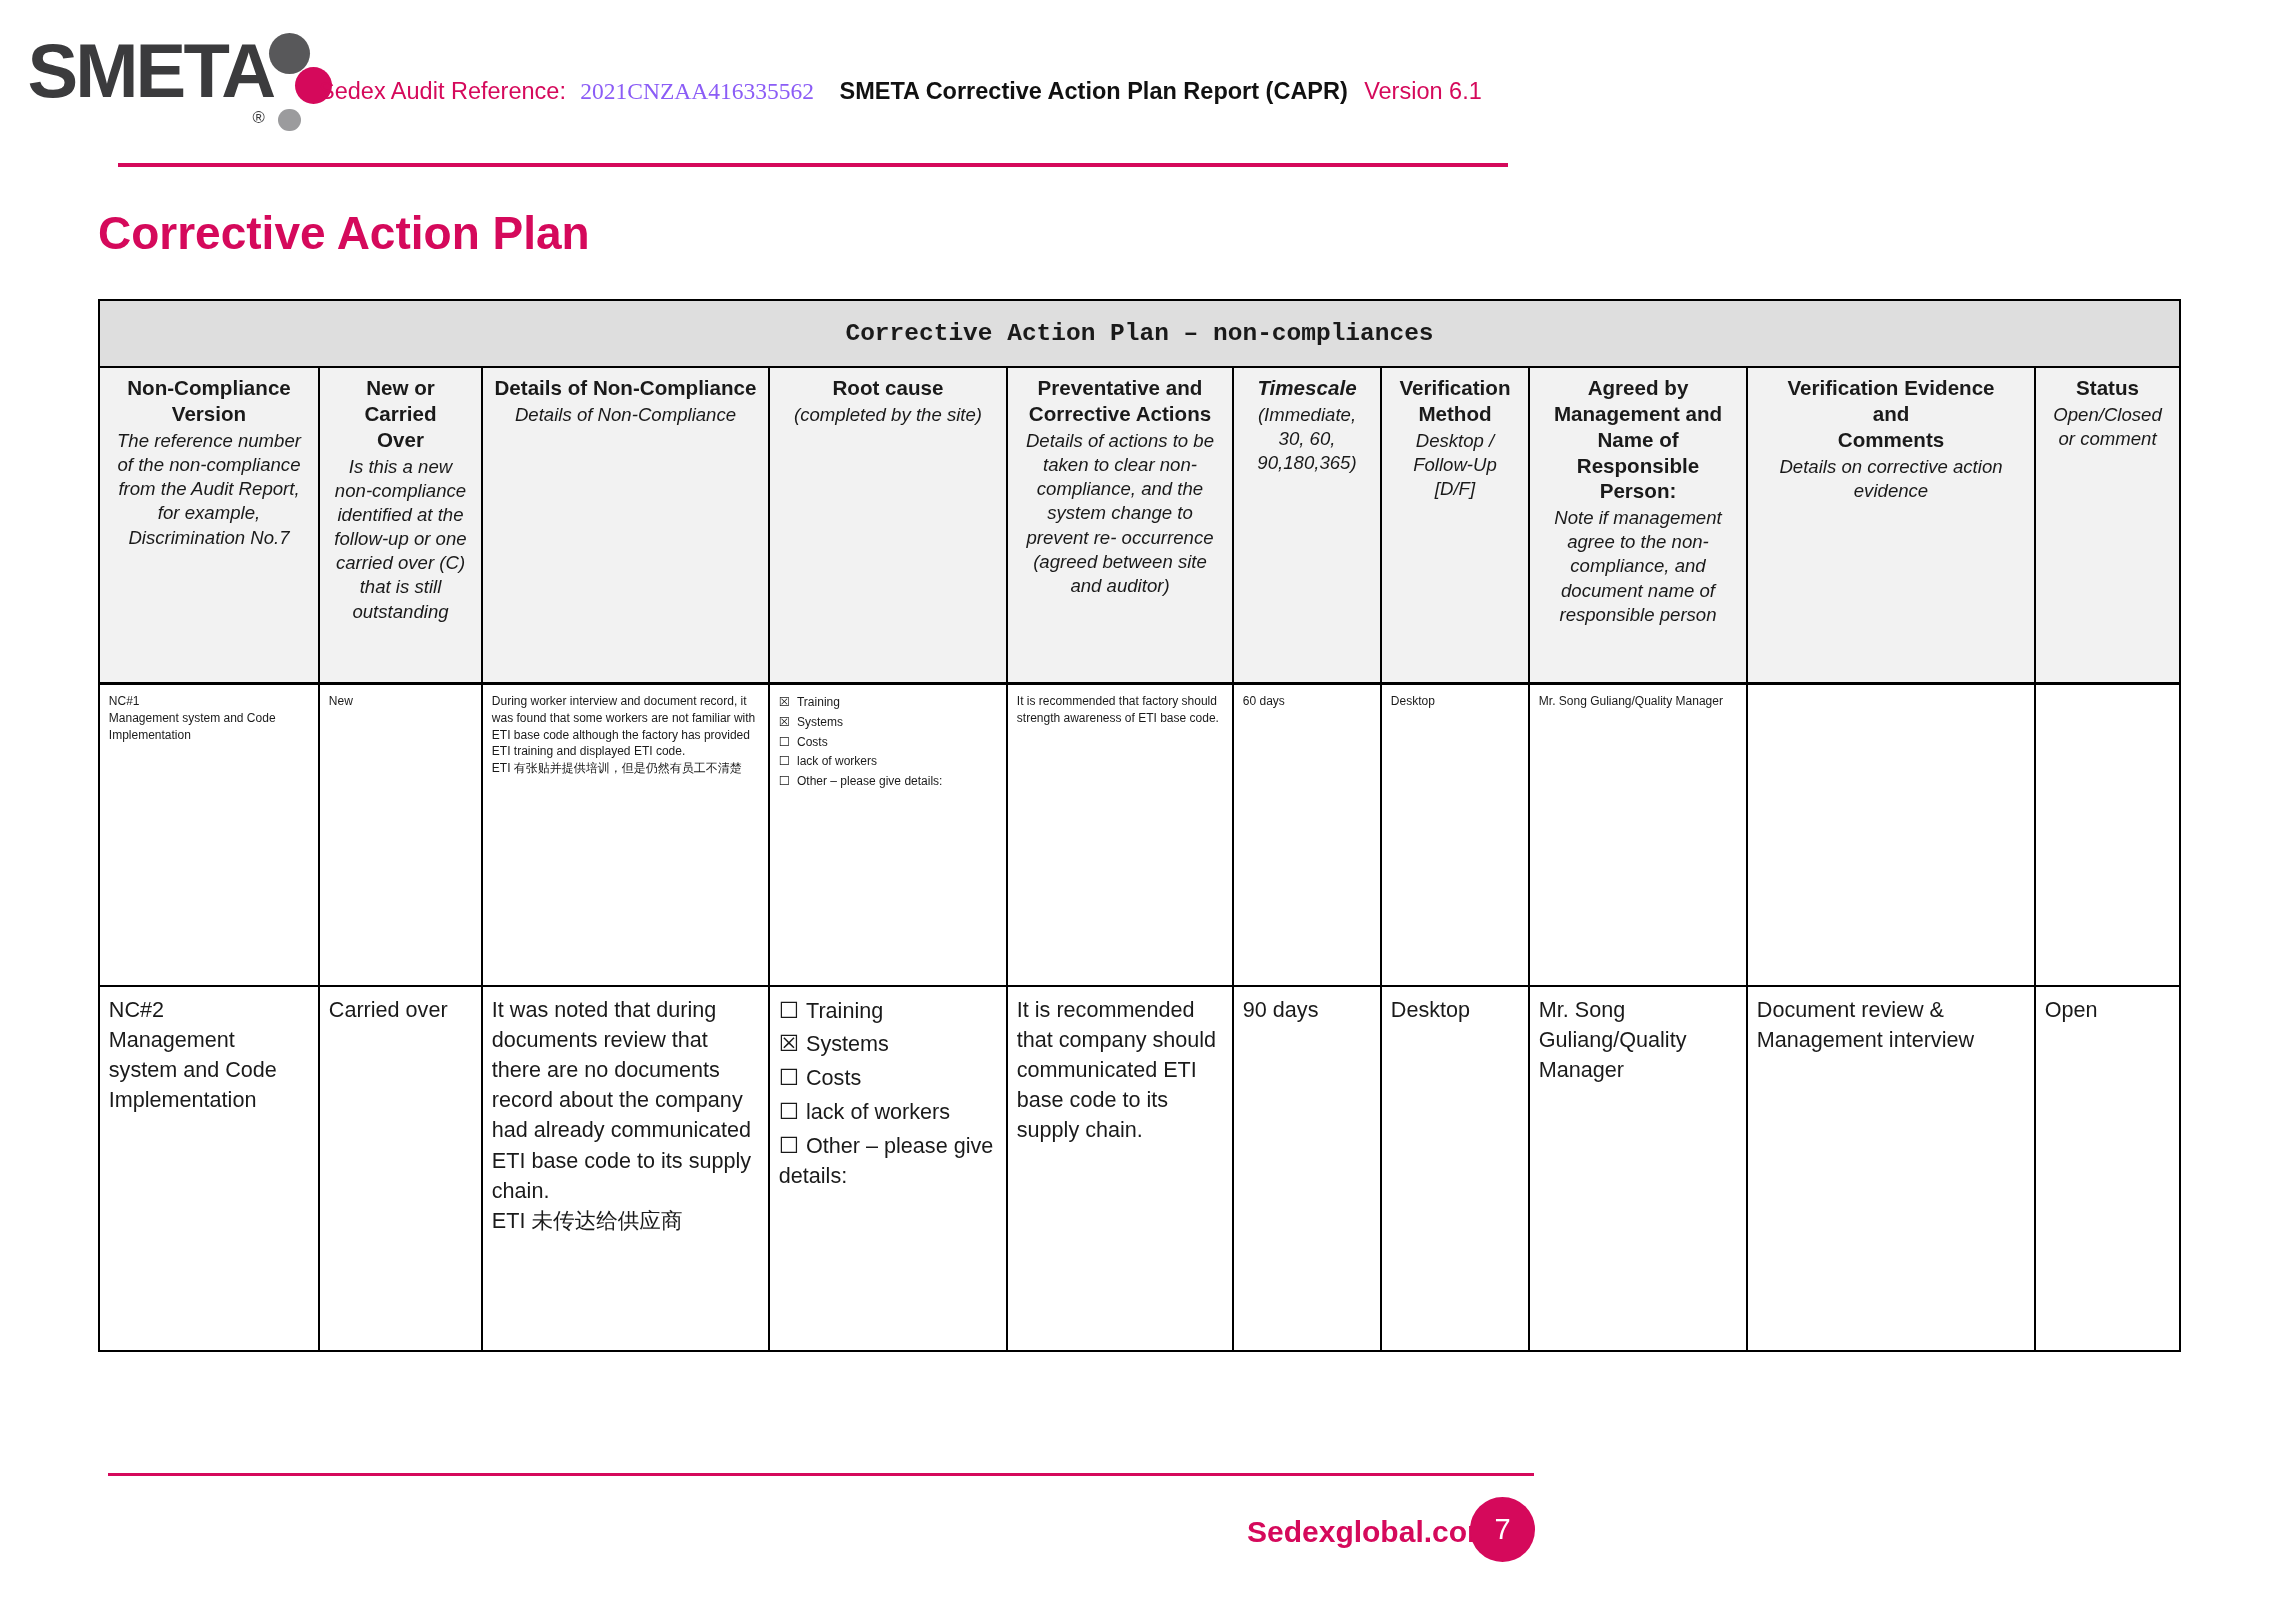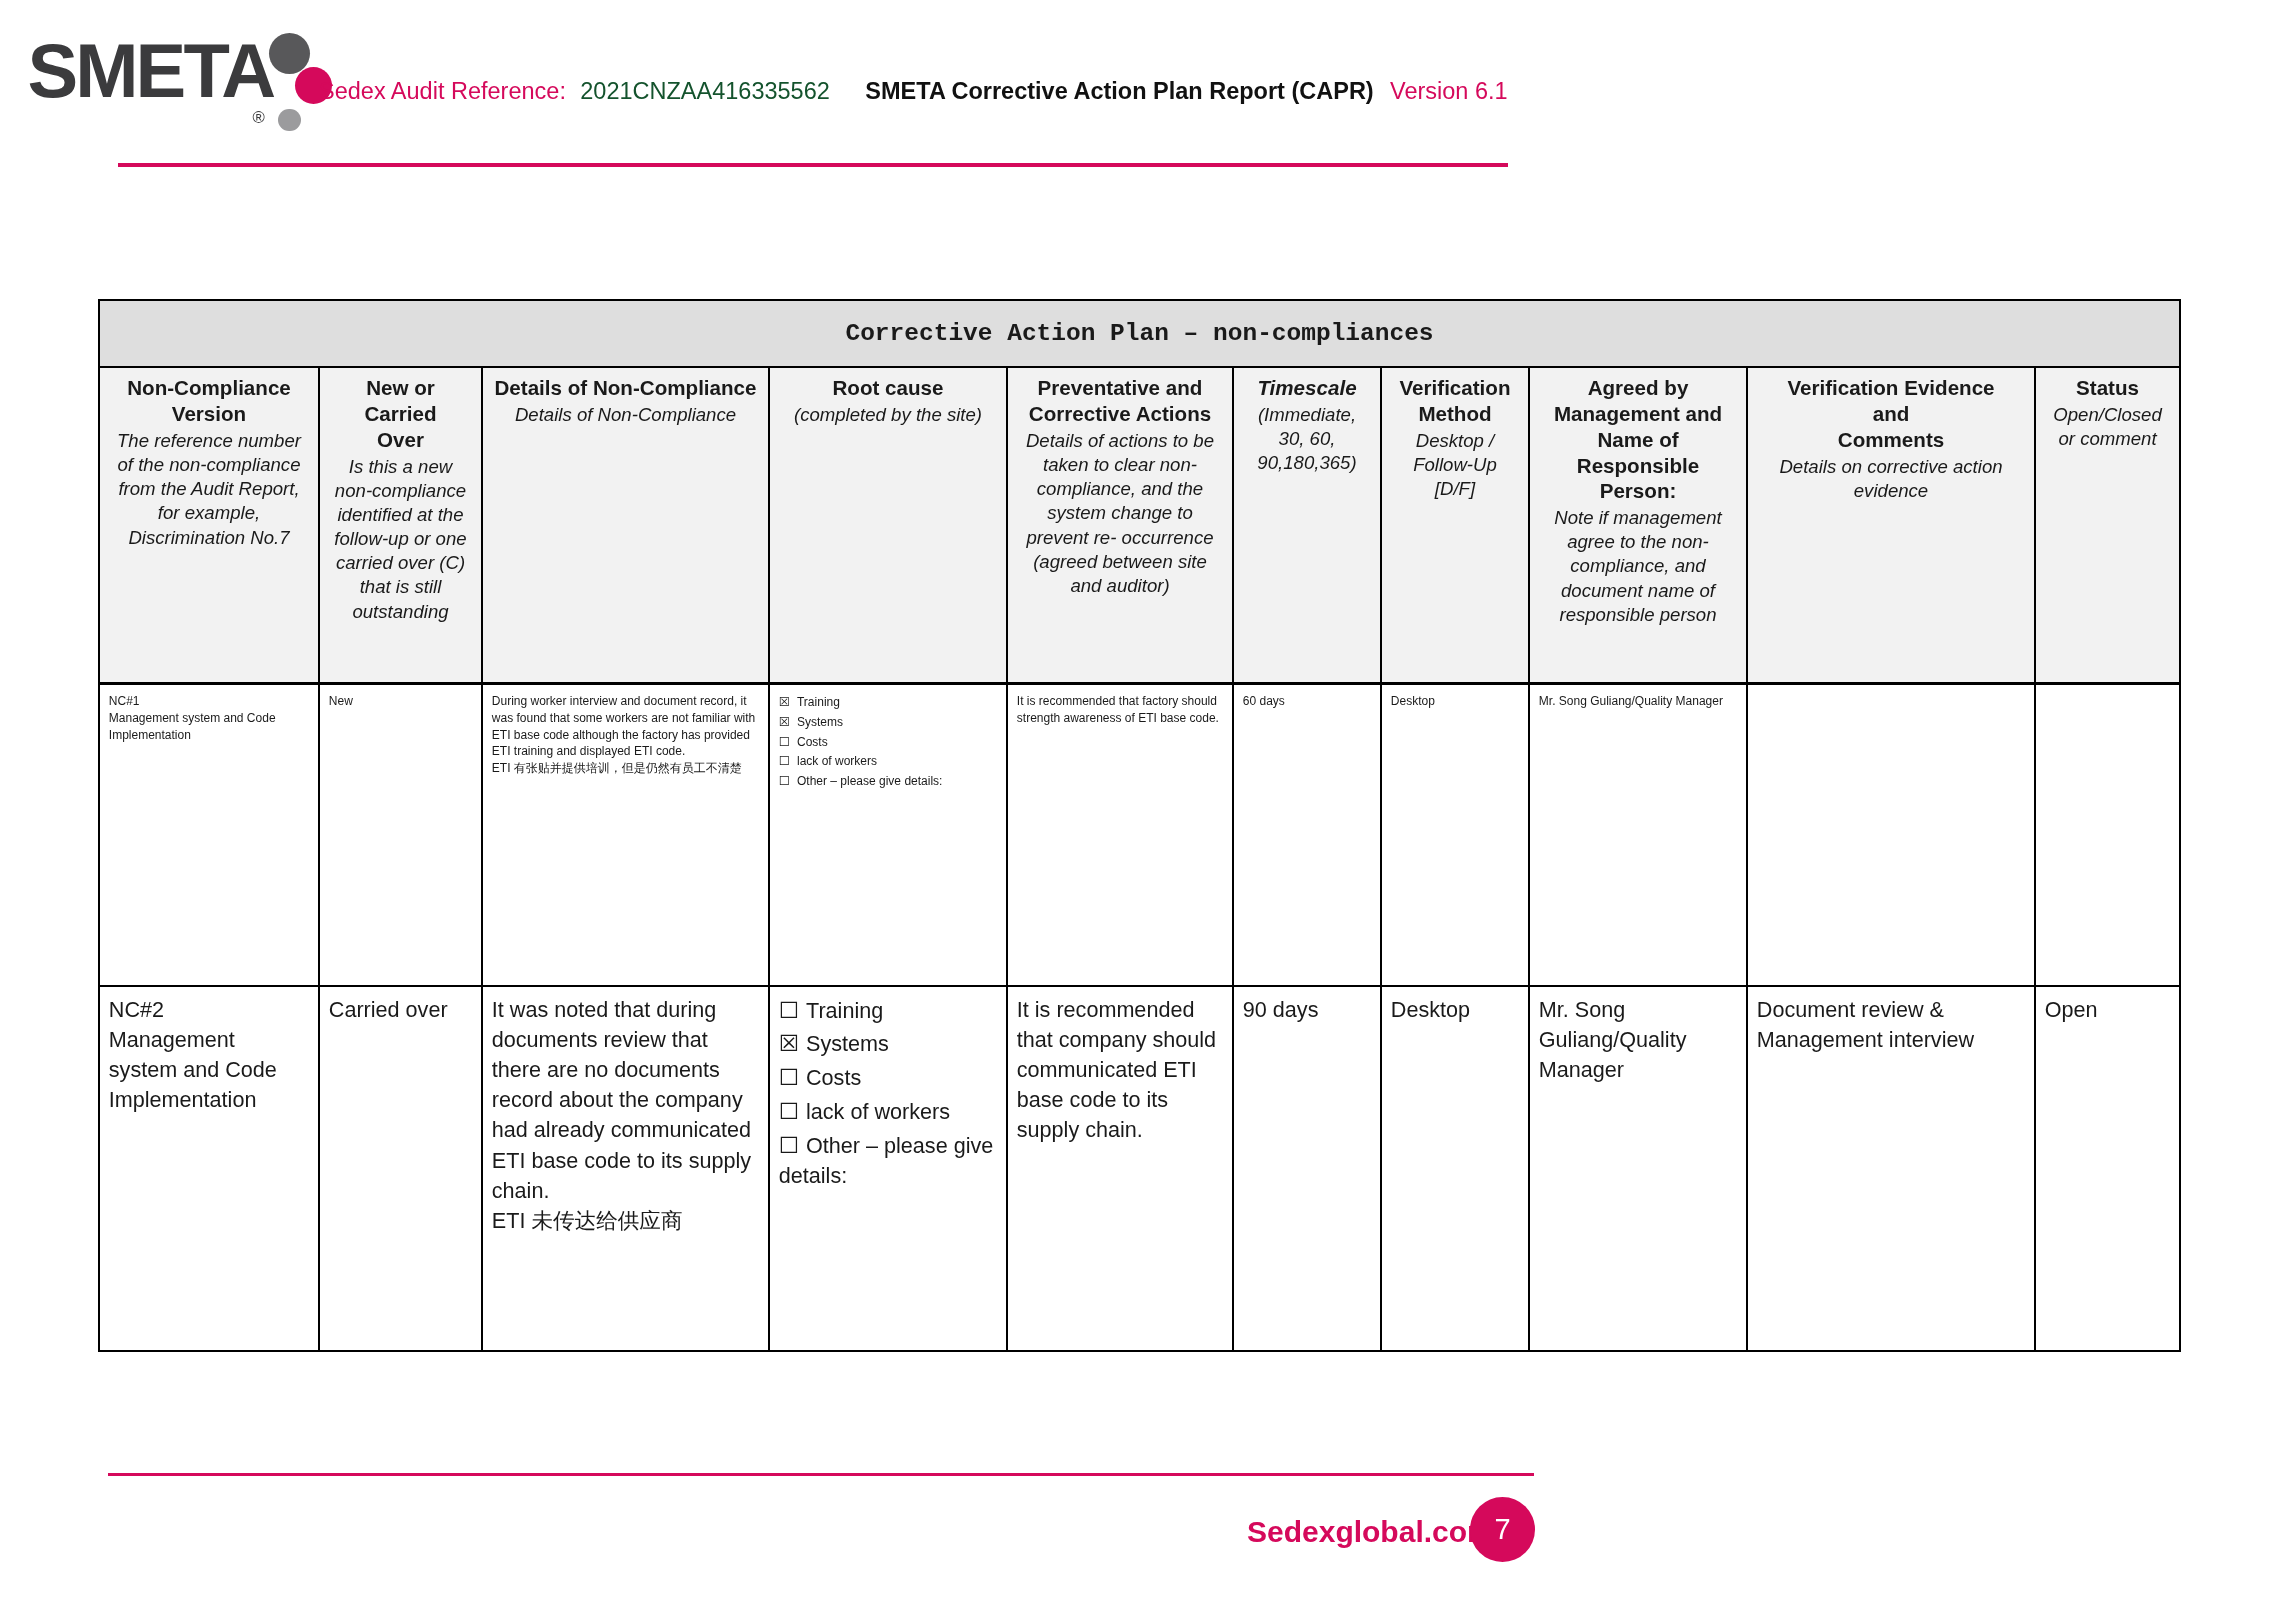--- a/index.html
+++ b/index.html
@@ -19,21 +19,21 @@
     color:#3b3b3d;
   }
   .logo-reg{position:absolute;left:225px;top:90px;font-size:16.7px;color:#3b3b3d;}
   .dot{position:absolute;border-radius:50%;}
   .dot-big-gray{left:242px;top:15.7px;width:41px;height:41px;background:#58585a;}
   .dot-pink{left:268px;top:49px;width:37px;height:37px;background:#d5095b;}
   .dot-small-gray{left:251px;top:91px;width:22.5px;height:22.5px;background:#9b9b9d;}
   
   .ref-line{position:absolute;left:319px;top:78px;font-size:23.5px;white-space:nowrap;}
   .ref-line .pink{color:#d5095b;}
-  .ref-line .val{color:#14532d;margin-right:29px;margin-left:7.8px;}
+  .ref-line .val{color:#8b5cf6;margin-right:19px;margin-left:7.8px;font-family:Liberation Serif, serif;}
   .ref-line .rep-title{color:#111;font-weight:bold;margin-right:9.8px;}
   .rule{position:absolute;background:#d5095b;}
   .top-rule{left:118px;top:163px;width:1390px;height:3.9px;}
   
   .page-title{
     position:absolute;left:98px;top:206px;margin:0;
     font-size:46px;font-weight:bold;color:#d5095b;letter-spacing:0px;
   }
   
   table.capr{
@@ -103,20 +103,21 @@
 
   <div class="ref-line">
     <span class="pink">Sedex Audit Reference:</span>
     <span class="val">2021CNZAA416335562</span>
     <span class="rep-title">SMETA Corrective Action Plan Report (CAPR)</span>
     <span class="pink">Version 6.1</span>
   </div>
 
   <div class="rule top-rule"></div>
 
+  <h1 class="page-title">Corrective Action Plan</h1>
 
   <table class="capr">
     <colgroup>
       <col class="c1">
         <col class="c2">
         <col class="c3">
         <col class="c4">
         <col class="c5">
       <col class="c6">
         <col class="c7">

